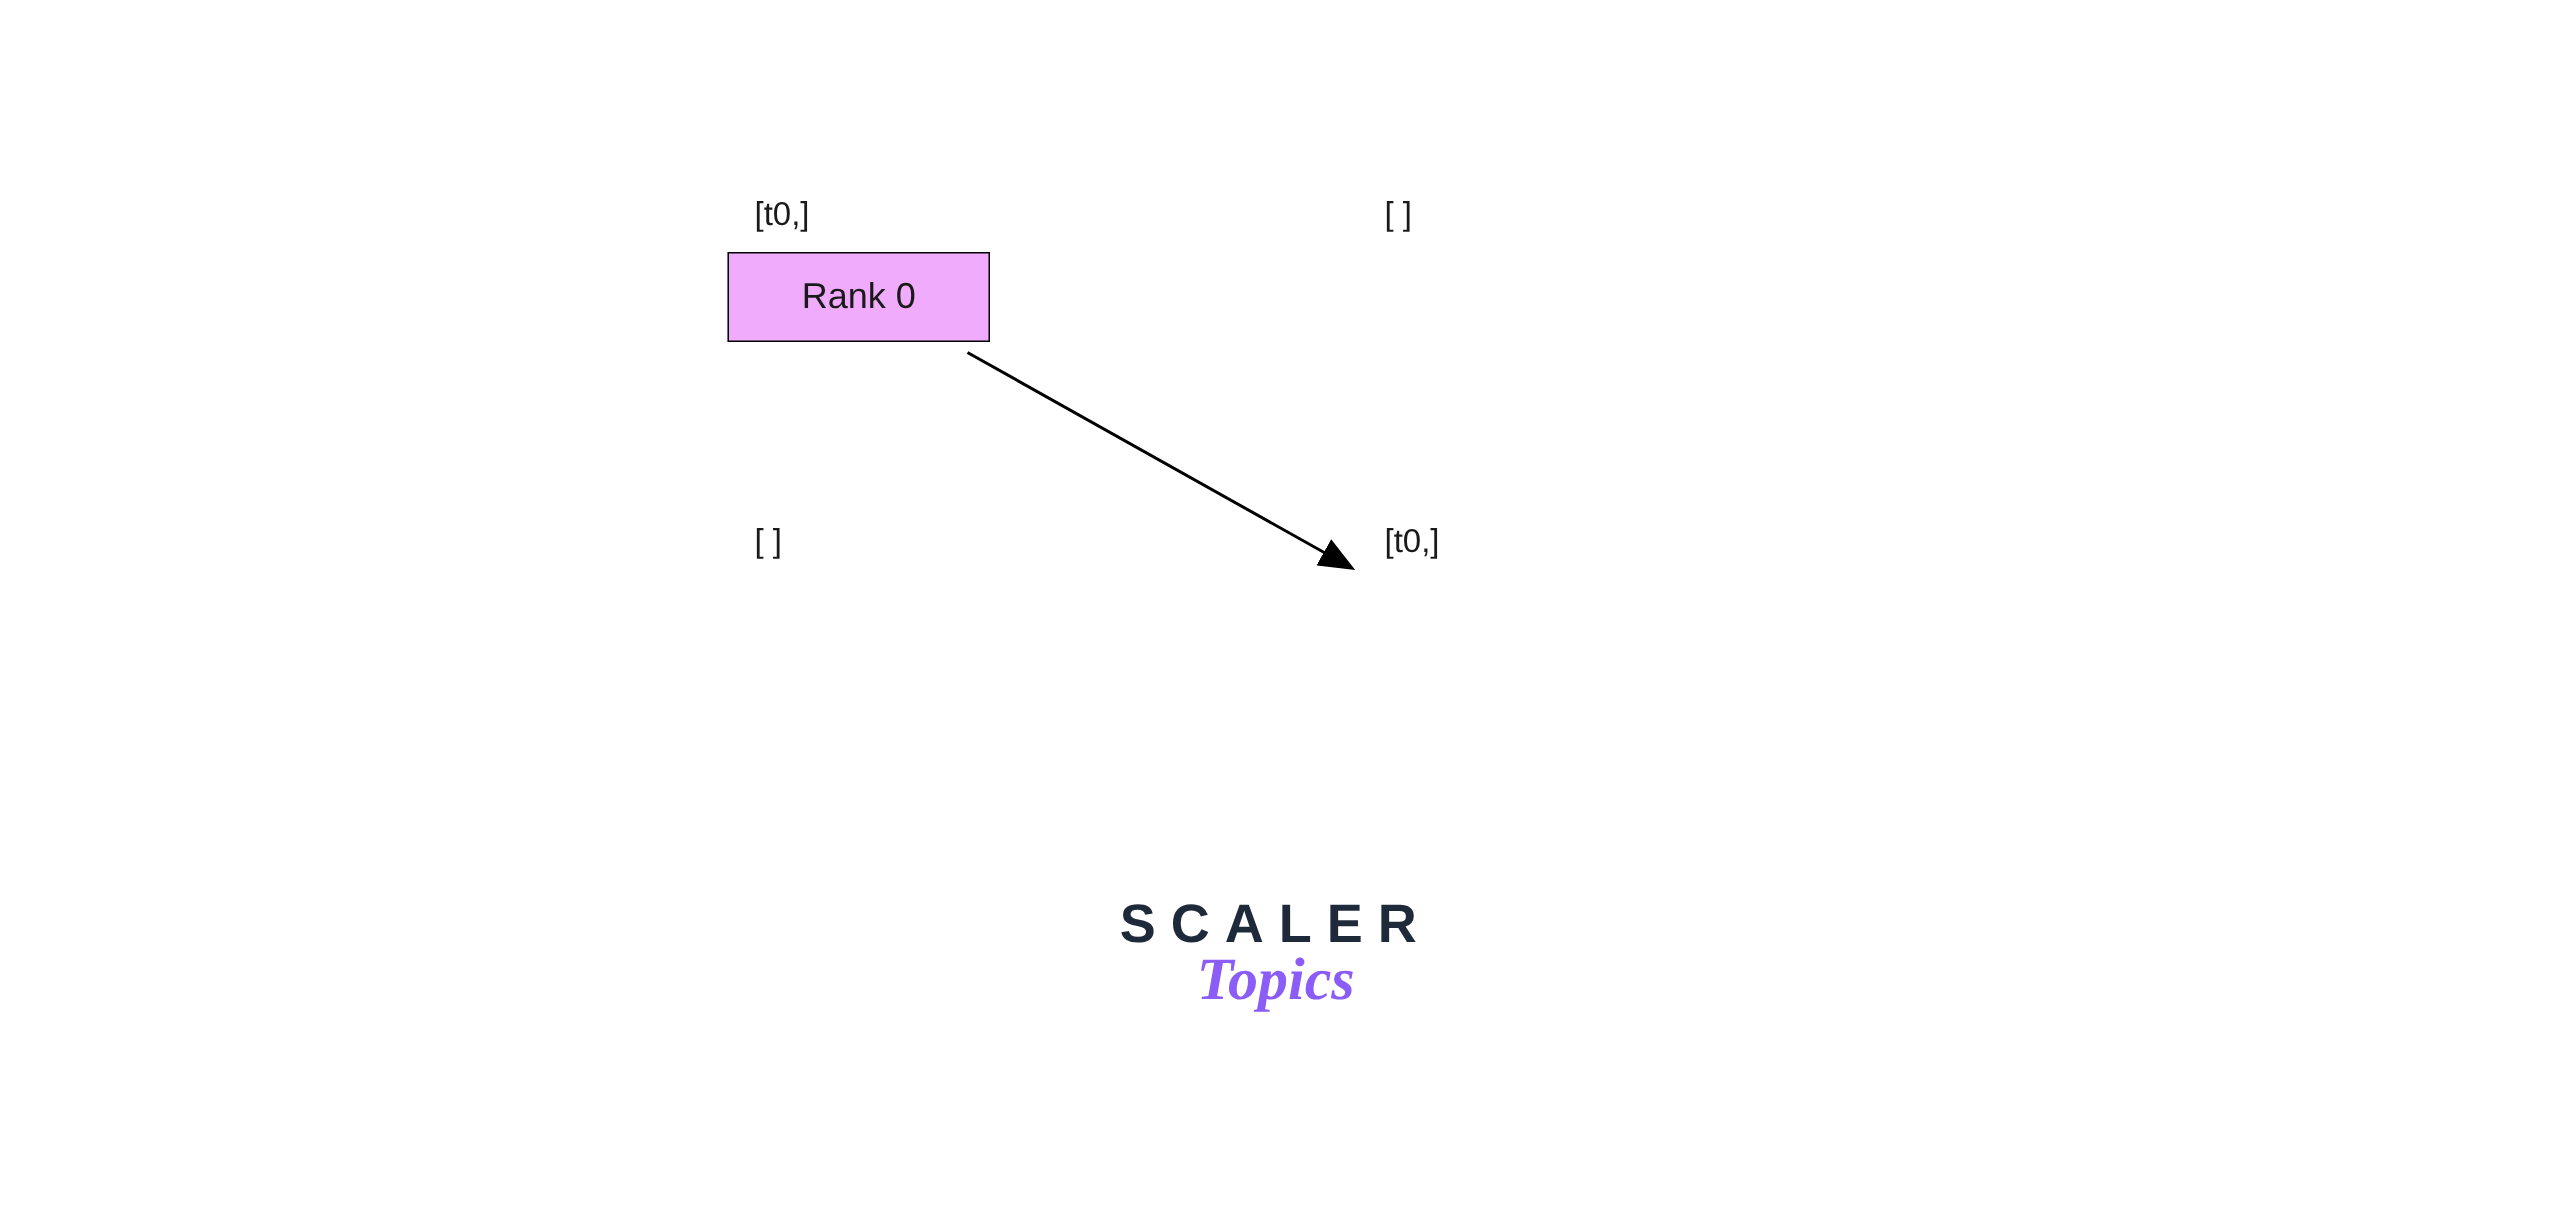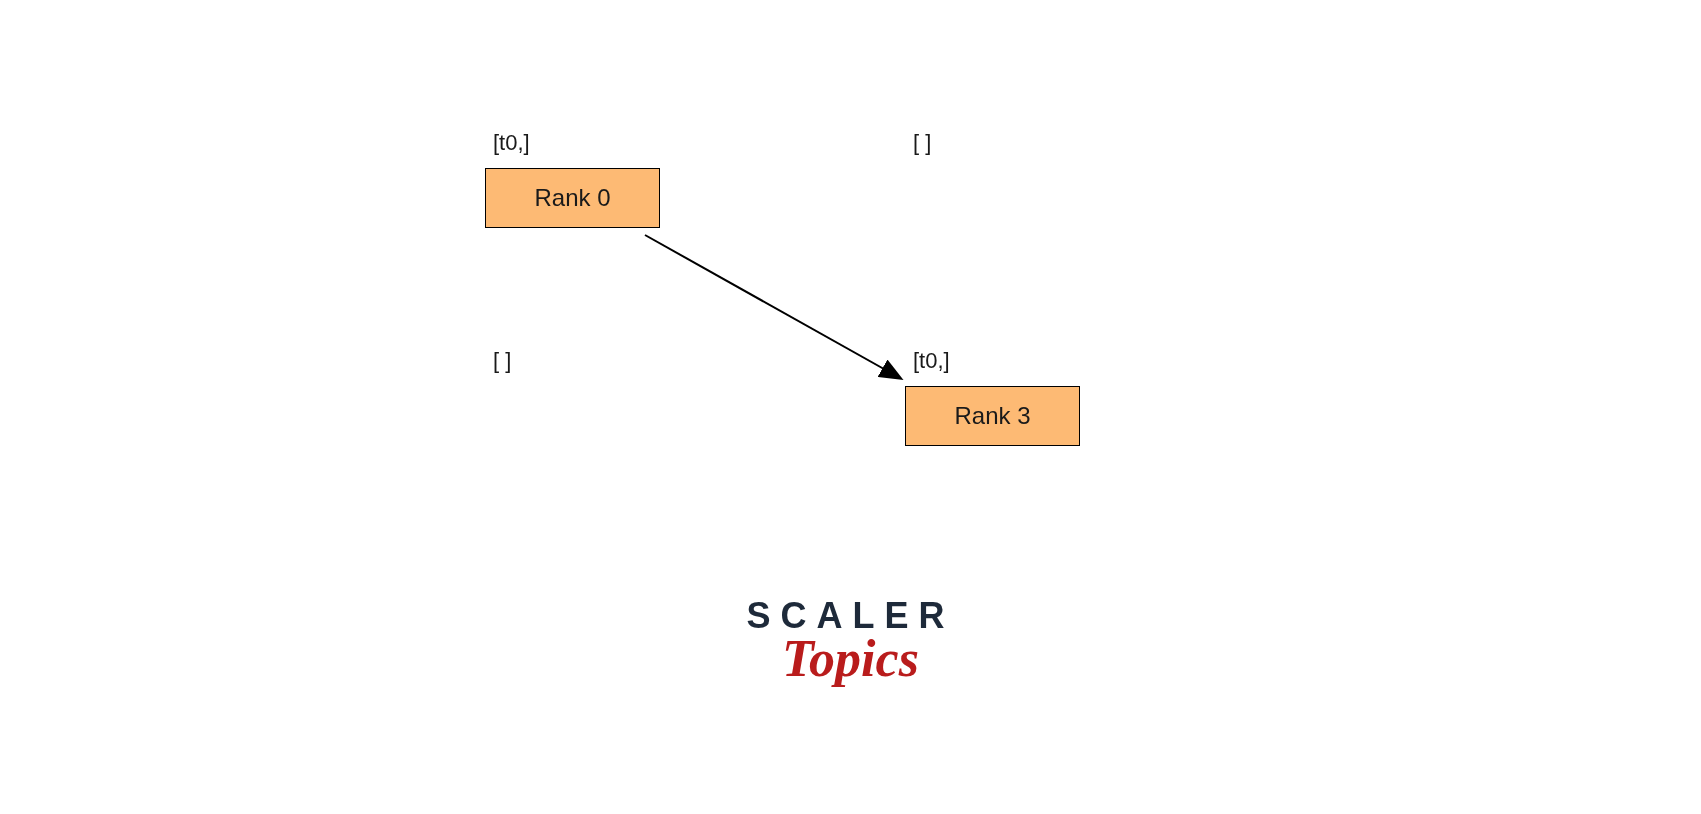--- a/index.html
+++ b/index.html
@@ -22,27 +22,27 @@
       height: 380px;
     }
     .node {
       position: absolute;
       width: 175px;
     }
     .node-label {
       font-size: 22px;
       color: #1a1a1a;
       margin-bottom: 12px;
-      margin-left: 8px;
+      margin-left: 18px;
       font-family: -apple-system, BlinkMacSystemFont, 'Segoe UI', sans-serif;
     }
     .node-box {
       width: 175px;
       height: 60px;
-      background: #fdba74;
+      background: #f0abfc;
       border: 1.5px solid #000000;
       display: flex;
       align-items: center;
       justify-content: center;
       font-size: 24px;
       color: #1a1a1a;
     }
     .node0 {
       top: 0;
       left: 485px;
@@ -76,22 +76,22 @@
     }
     .logo-scaler {
       font-family: -apple-system, BlinkMacSystemFont, 'Segoe UI', sans-serif;
       font-size: 36px;
       font-weight: 900;
       letter-spacing: 10px;
       color: #1e2a3a;
     }
     .logo-topics {
       font-family: 'Brush Script MT', cursive;
-      font-size: 52px;
-      color: #b91c1c;
+      font-size: 40px;
+      color: #8b5cf6;
       margin-top: -8px;
       font-style: italic;
       font-weight: 600;
     }
   </style>
 </head>
 <body>
 
 <div class="diagram-container">
 
@@ -105,23 +105,20 @@
   <div class="node node1">
     <div class="node-label">[ ]</div>
   </div>
 
   <div class="node node2">
     <div class="node-label">[ ]</div>
   </div>
 
   <div class="node node3">
     <div class="node-label">[t0,]</div>
-    <div class="node-box">
-      <span>Rank 3</span>
-    </div>
   </div>
 
   <svg class="arrow-svg">
     <defs>
       <marker id="arrowhead" markerWidth="12" markerHeight="10" refX="10" refY="5" orient="auto">
         <polygon points="0 0, 12 5, 0 10" fill="#000000"></polygon>
       </marker>
     </defs>
     <line x1="5" y1="5" x2="260" y2="148" stroke="#000000" stroke-width="2" marker-end="url(#arrowhead)"></line>
   </svg>

